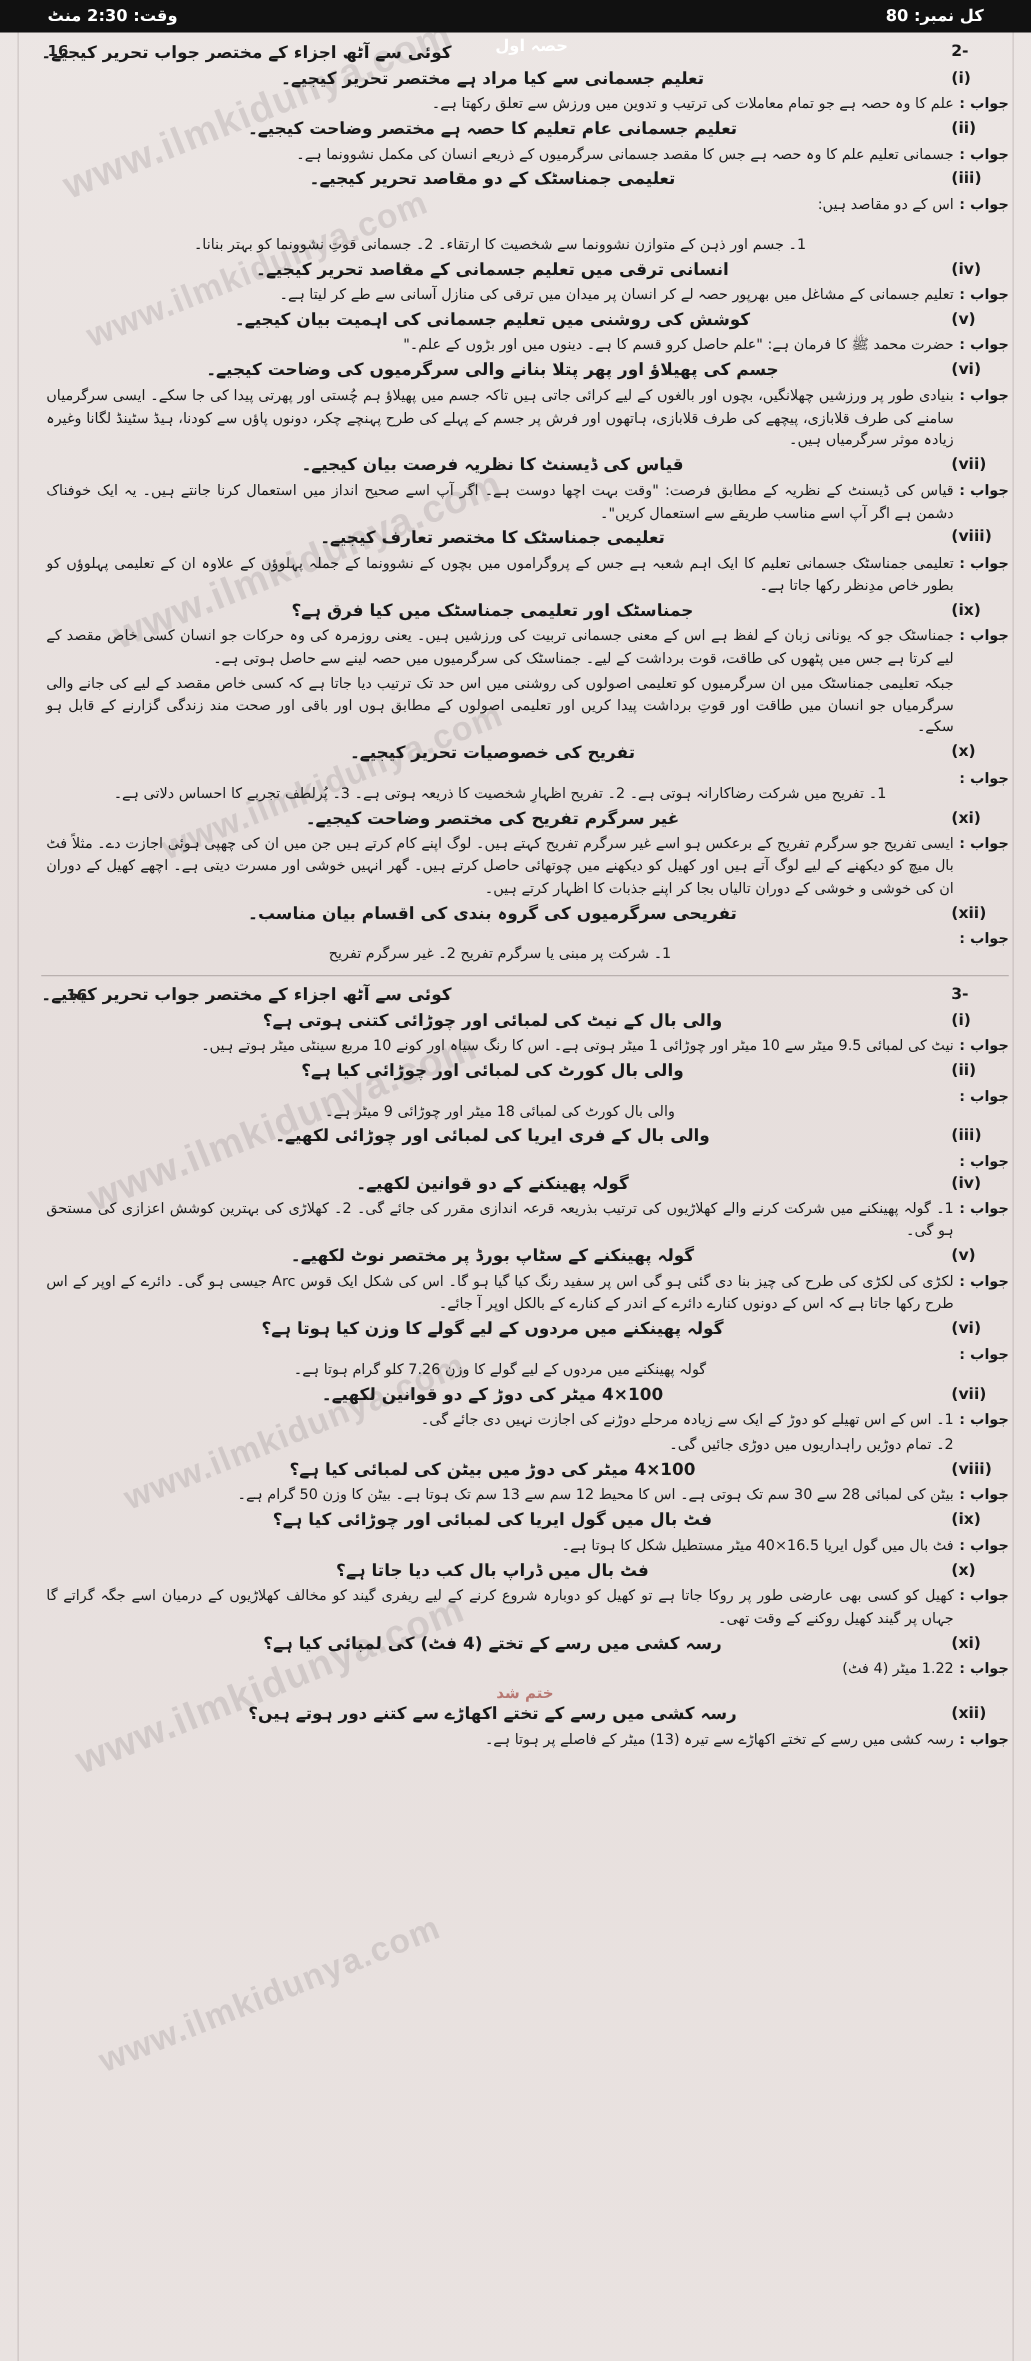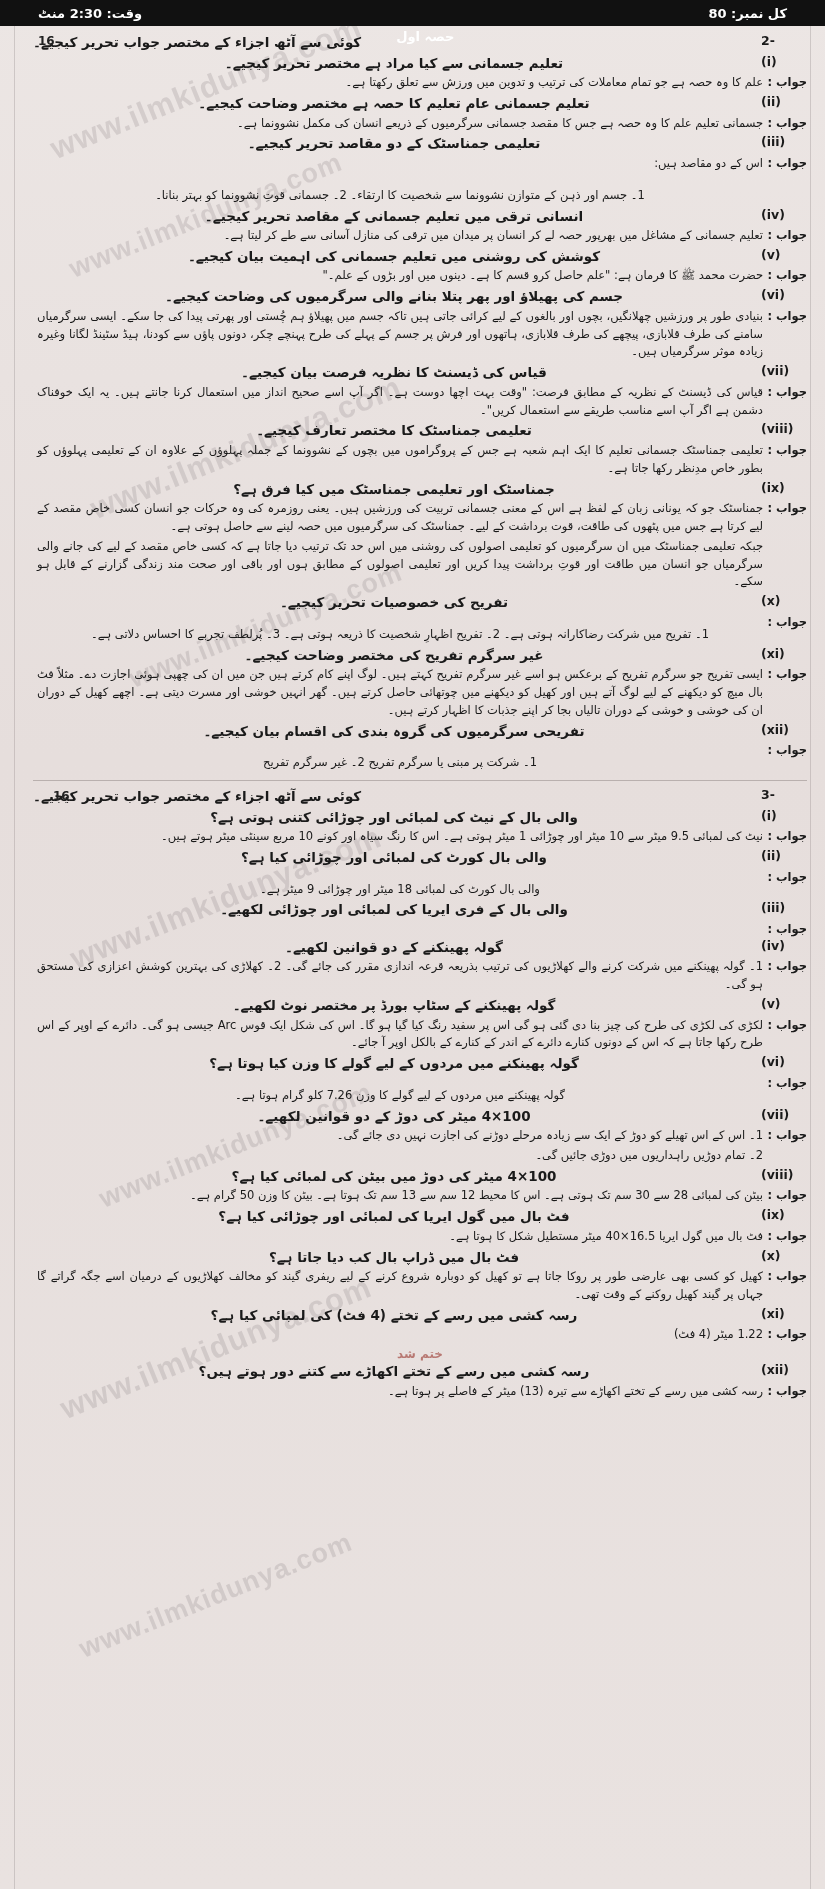--- a/index.html
+++ b/index.html
@@ -270,21 +270,21 @@
       <div class="qnum">(xi)</div>
       <div class="qtext">غیر سرگرم تفریح کی مختصر وضاحت کیجیے۔</div>
     </div>
     <div class="ansrow">
       <div class="anslbl">جواب :</div>
       <div class="anstxt">ایسی تفریح جو سرگرم تفریح کے برعکس ہو اسے غیر سرگرم تفریح کہتے ہیں۔ لوگ اپنے کام کرتے ہیں جن میں ان کی چھپی ہوئی اجازت دے۔ مثلاً فٹ بال میچ کو دیکھنے کے لیے لوگ آتے ہیں اور کھیل کو دیکھنے میں چوتھائی حاصل کرتے ہیں۔ گھر انہیں خوشی اور مسرت دیتی ہے۔ اچھے کھیل کے دوران ان کی خوشی و خوشی کے دوران تالیاں بجا کر اپنے جذبات کا اظہار کرتے ہیں۔</div>
     </div>
 
     <div class="qrow">
       <div class="qnum">(xii)</div>
-      <div class="qtext">تفریحی سرگرمیوں کی گروہ بندی کی اقسام بیان کیجیے۔</div>
+      <div class="qtext">تفریحی سرگرمیوں کی گروہ بندی کی اقسام بیان مناسب۔</div>
     </div>
     <div class="ansrow">
       <div class="anslbl">جواب :</div>
       <div class="anstxt center">1۔ شرکت پر مبنی یا سرگرم تفریح              2۔ غیر سرگرم تفریح</div>
     </div>
 
     <div class="sep"></div>
 
     <div style="position:relative;">
       <div class="marks" style="position:absolute;top:2px;left:20px;">16</div>

